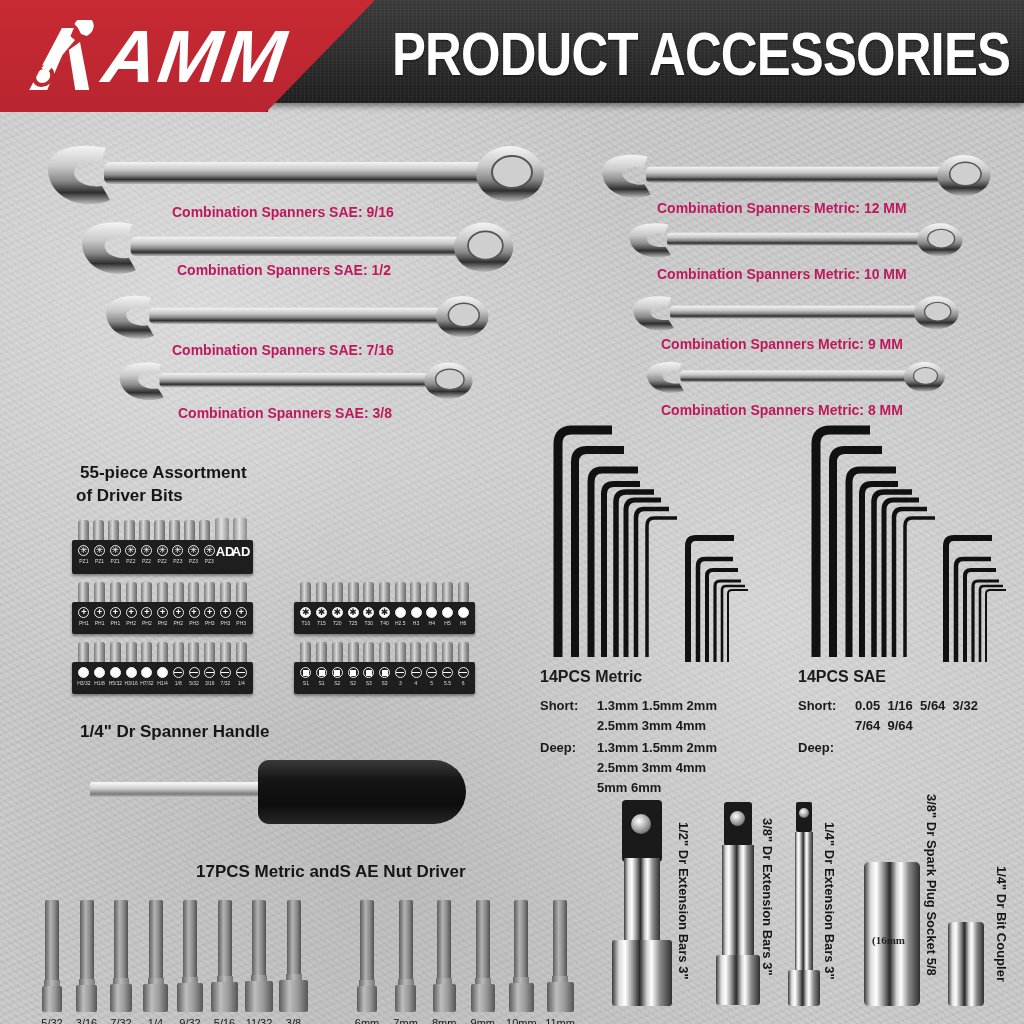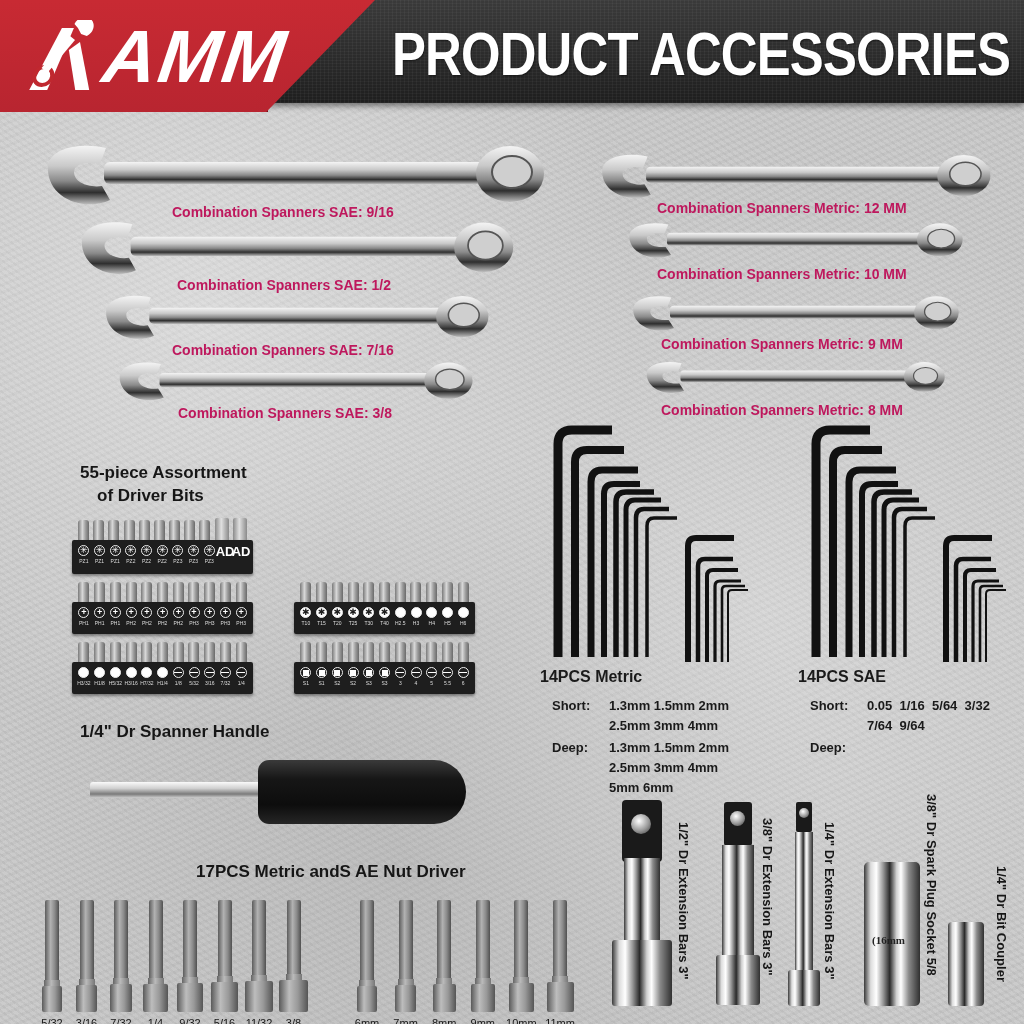--- a/index.html
+++ b/index.html
@@ -91,21 +91,21 @@
   .rack .sym.ad-txt { border: none; width: auto; font-size: 13px; height: 13px; }
   .rack .code { font-size: 5px; color: #ddd; margin-top: 2px; white-space: nowrap; }
 
   
   .hexkeys svg { display: block; }
 
   
   .spec { position: absolute; font-weight: bold; font-size: 13px; color: #1a1a1a; }
   .spec .title-line { font-size: 16px; margin-bottom: 10px; }
   .spec .row { display: flex; line-height: 20px; }
-  .spec .k { width: 57px; margin-left: 12px; }
+  .spec .k { width: 57px; }
   .spec .v { display: flex; flex-direction: column; }
 
   
   .nut { position: absolute; display: flex; flex-direction: column; align-items: center; }
   .nut .shaft {
     width: 14px; background: linear-gradient(90deg,#5c5c5c,#b2b2b2 40%,#8a8a8a 70%,#505050);
     border-radius: 2px 2px 0 0;
   }
   .nut .neck { width: 16px; height: 6px; background: linear-gradient(90deg,#666,#bbb 45%,#777); }
   .nut .head {
@@ -168,21 +168,21 @@
   <div class="label" style="left:172px;top:204px;">Combination Spanners SAE: 9/16</div>
 
   <div class="spanner" style="left:75px;top:219px;width:440px;height:60px;">
     <svg viewBox="0 0 506 68" preserveAspectRatio="none">
       <path d="M8 24 C10 6 40 0 66 6 L60 22 C48 18 34 22 34 30 C34 40 48 46 62 44 L70 58 C44 70 6 56 8 24 Z" fill="url(#chr)"></path>
       <rect x="64" y="20" width="380" height="22" rx="6" fill="url(#chr)"></rect>
       <ellipse cx="470" cy="32" rx="34" ry="28" fill="url(#chr)"></ellipse>
       <ellipse cx="472" cy="30" rx="20" ry="16" fill="#cfcfcf" stroke="#555" stroke-width="2"></ellipse>
     </svg>
   </div>
-  <div class="label" style="left:177px;top:277px;">Combination Spanners SAE: 1/2</div>
+  <div class="label" style="left:177px;top:262px;">Combination Spanners SAE: 1/2</div>
 
   <div class="spanner" style="left:100px;top:293px;width:390px;height:50px;">
     <svg viewBox="0 0 506 68" preserveAspectRatio="none">
       <path d="M8 24 C10 6 40 0 66 6 L60 22 C48 18 34 22 34 30 C34 40 48 46 62 44 L70 58 C44 70 6 56 8 24 Z" fill="url(#chr)"></path>
       <rect x="64" y="20" width="380" height="22" rx="6" fill="url(#chr)"></rect>
       <ellipse cx="470" cy="32" rx="34" ry="28" fill="url(#chr)"></ellipse>
       <ellipse cx="472" cy="30" rx="20" ry="16" fill="#cfcfcf" stroke="#555" stroke-width="2"></ellipse>
     </svg>
   </div>
   <div class="label" style="left:172px;top:342px;">Combination Spanners SAE: 7/16</div>
@@ -235,21 +235,21 @@
       <rect x="64" y="20" width="380" height="22" rx="6" fill="url(#chr)"></rect>
       <ellipse cx="470" cy="32" rx="34" ry="28" fill="url(#chr)"></ellipse>
       <ellipse cx="472" cy="30" rx="20" ry="16" fill="#cfcfcf" stroke="#555" stroke-width="2"></ellipse>
     </svg>
   </div>
   <div class="label" style="left:661px;top:402px;">Combination Spanners Metric: 8 MM</div>
 </div>
 
 <div>
   <div class="label-lg" style="left:80px;top:463px;">55-piece Assortment</div>
-  <div class="label-lg" style="left:97px;top:486px;">of Driver Bits</div>
+  <div class="label-lg" style="left:76px;top:486px;">of Driver Bits</div>
 
   <div class="rack" id="rack0" style="left:72px;top:520px;width:181px;height:54px;">
       <div class="bits">
         <div class="bit"></div>
         <div class="bit"></div>
         <div class="bit"></div>
         <div class="bit"></div>
         <div class="bit"></div>
         <div class="bit"></div>
         <div class="bit"></div>

